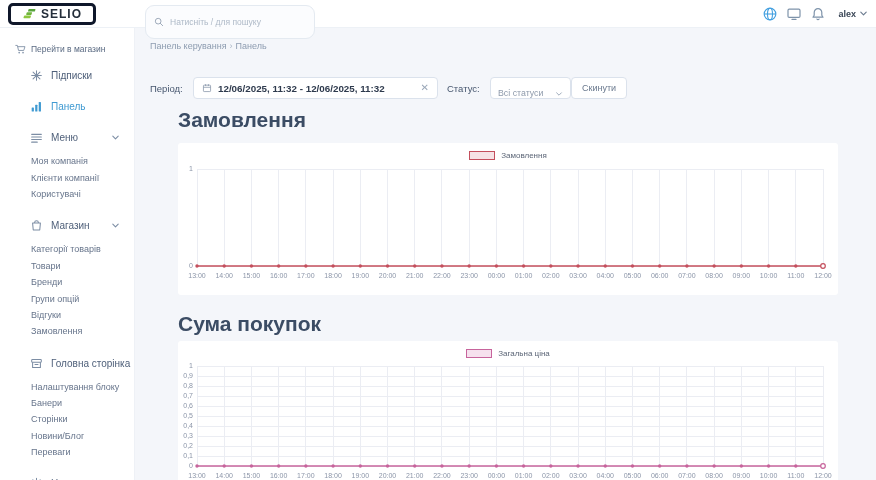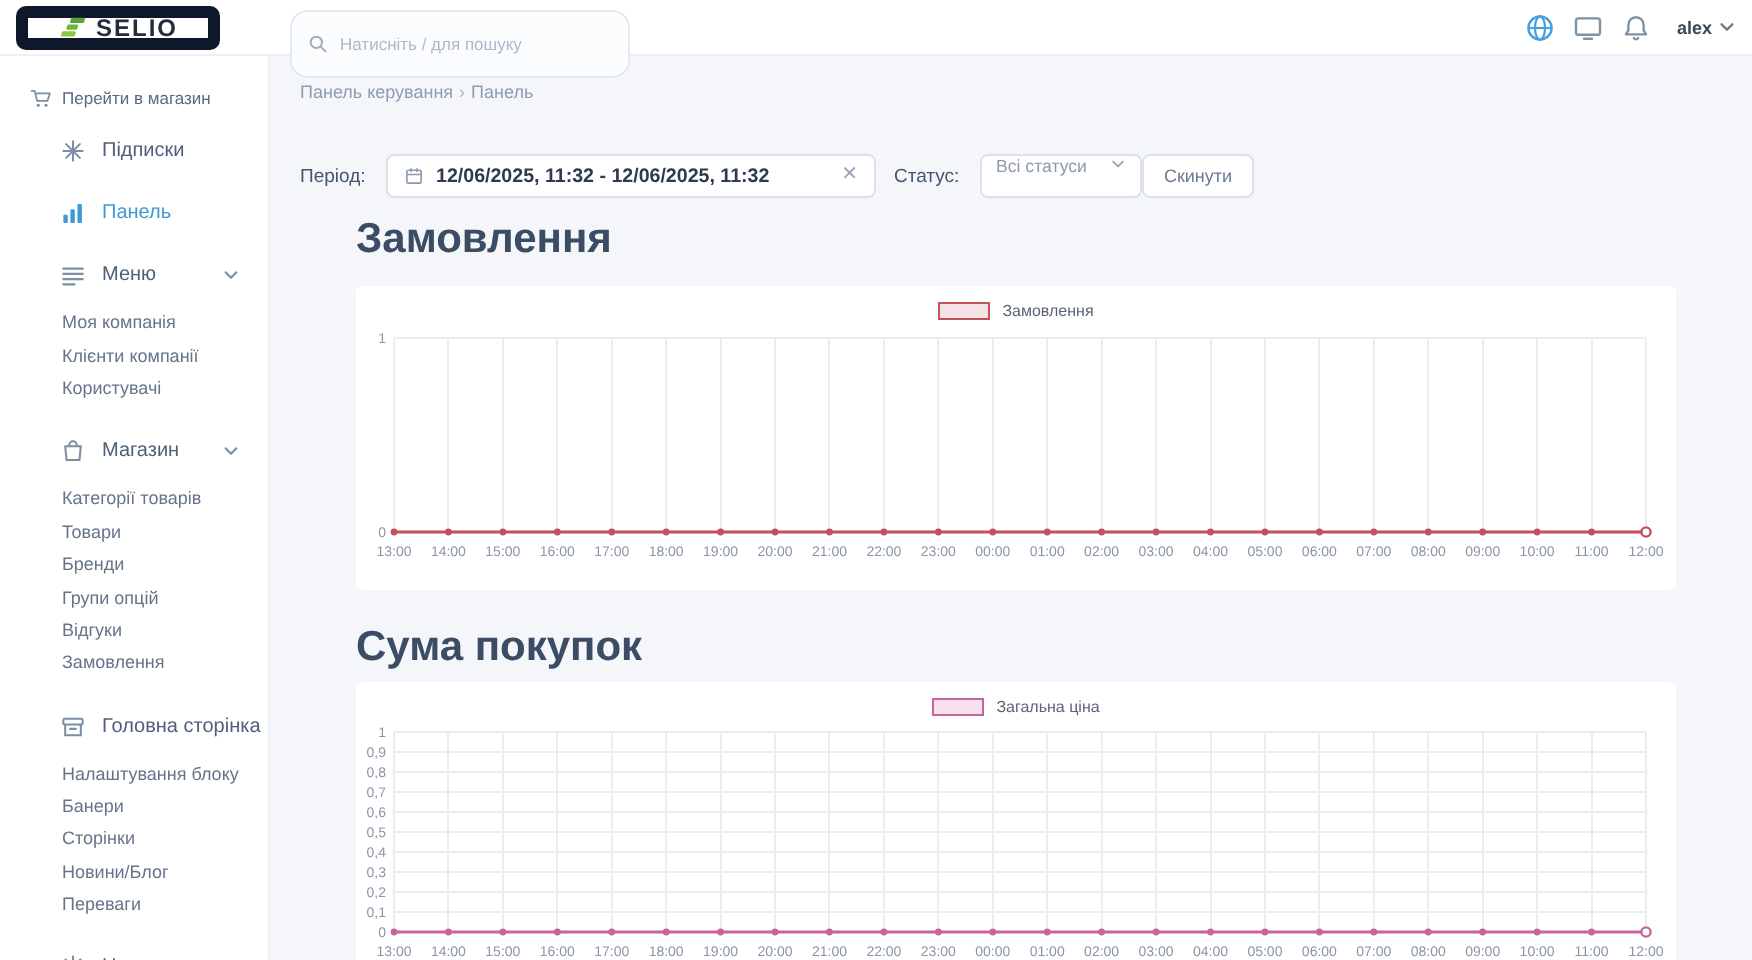--- a/index.html
+++ b/index.html
@@ -2,22 +2,22 @@
 <html><head>
 <meta charset="utf-8">
 <style>
   * { margin:0; padding:0; box-sizing:border-box; }
   html,body { width:876px; height:480px; overflow:hidden; }
   body { font-family:"Liberation Sans","DejaVu Sans",sans-serif; background:#fff; position:relative; }
 
   
   .header { position:absolute; left:0; top:0; width:876px; height:28px; background:#fff;
             border-bottom:1px solid #edf1f6; z-index:5; }
-  .logo-box { position:absolute; left:8px; top:3px; width:102px; height:22px;
-              border:6px solid #0f172a; border-radius:5px; display:flex; align-items:center;
+  .logo-box { position:absolute; left:8px; top:3px; width:88px; height:22px;
+              border:3px solid #0f172a; border-radius:5px; display:flex; align-items:center;
               justify-content:center; gap:5px; background:#fff; cursor:pointer; }
   .logo-text { font-size:12px; font-weight:800; color:#242e3a; letter-spacing:1px; }
   .search { position:absolute; left:145px; top:5px; width:170px; height:18px;
             background:#fbfcfe; border:1px solid #e4eaf1; border-radius:9px;
             display:flex; align-items:center; padding:16px 8px; gap:6px; }
   .search input { border:none; outline:none; background:transparent; font-size:8.5px;
                   color:#5a6675; width:130px; font-family:inherit; }
   .search input::placeholder { color:#aeb9c7; }
   .hdr-right { position:absolute; right:8px; top:0; height:28px; display:flex;
                align-items:center; gap:8px; }
@@ -51,21 +51,21 @@
 
   .filter-row { position:absolute; left:0; top:49px; height:22px; width:741px; }
   .flt-label { position:absolute; font-size:9.5px; color:#46566e; top:6px; }
   .period-input { position:absolute; left:58px; top:0; width:245px; height:22px; background:#fff;
                   border:1px solid #dbe2ec; border-radius:4px; display:flex; align-items:center;
                   padding:0 8px; gap:6px; cursor:pointer; }
   .period-input .cal { width:10px; height:10px; color:#8a98ab; display:flex; flex-shrink:0; }
   .period-text { font-size:9.8px; font-weight:700; color:#2e3a4d; white-space:nowrap; }
   .period-clear { margin-left:auto; font-size:10px; color:#9aa7b8; cursor:pointer; line-height:1; }
   .status-select { position:absolute; left:355px; top:0; width:81px; height:22px; background:#fff;
-                   border:1px solid #dbe2ec; border-radius:4px; display:flex; align-items:flex-start;
+                   border:1px solid #dbe2ec; border-radius:4px; display:flex; align-items:flex-end;
                    padding:0 7px; cursor:pointer; }
   .status-value { font-size:8.8px; color:#8e9aab; }
   .sel-chev { margin-left:auto; width:8px; height:8px; color:#9aa7b8; display:flex; }
   .reset-btn { position:absolute; left:436px; top:0; width:56px; height:22px; background:#fff;
                border:1px solid #dbe2ec; border-radius:4px; font-size:9px; color:#6a798e;
                display:flex; align-items:center; justify-content:center; cursor:pointer; }
 
   .section-title { position:absolute; left:43px; font-size:21px; font-weight:700; color:#3b4c64; }
   .title-1 { top:80px; } .title-2 { top:284px; }
 

